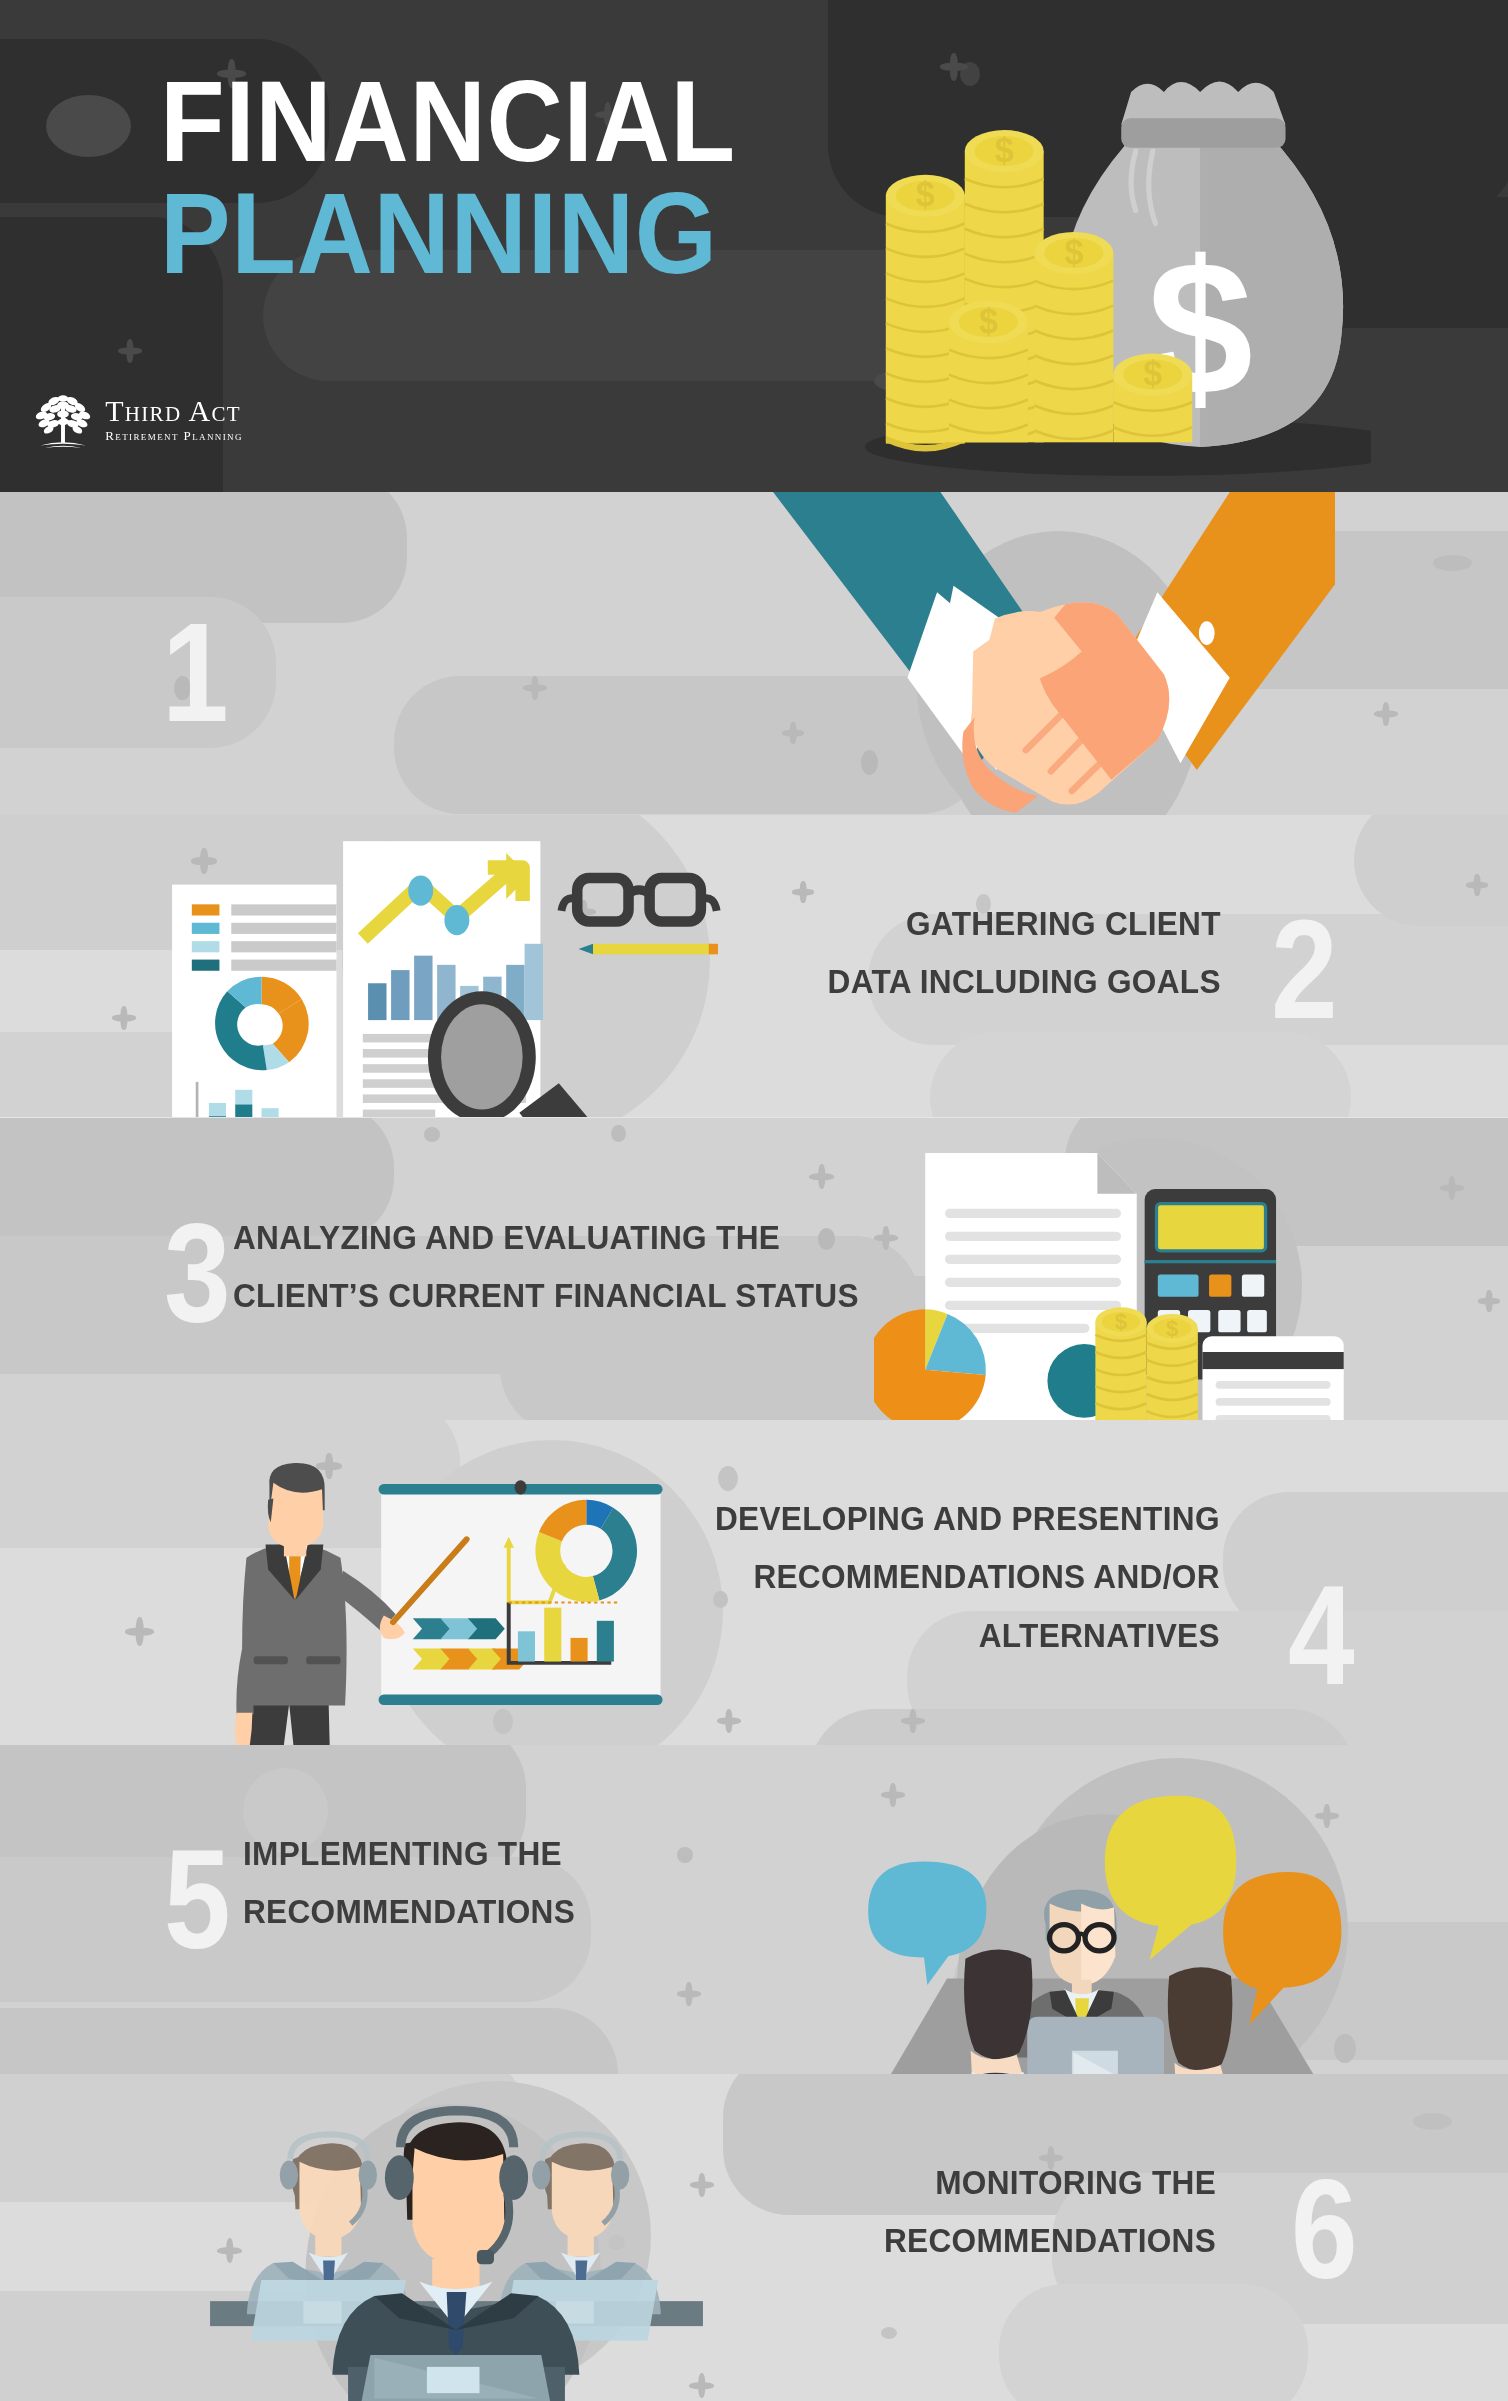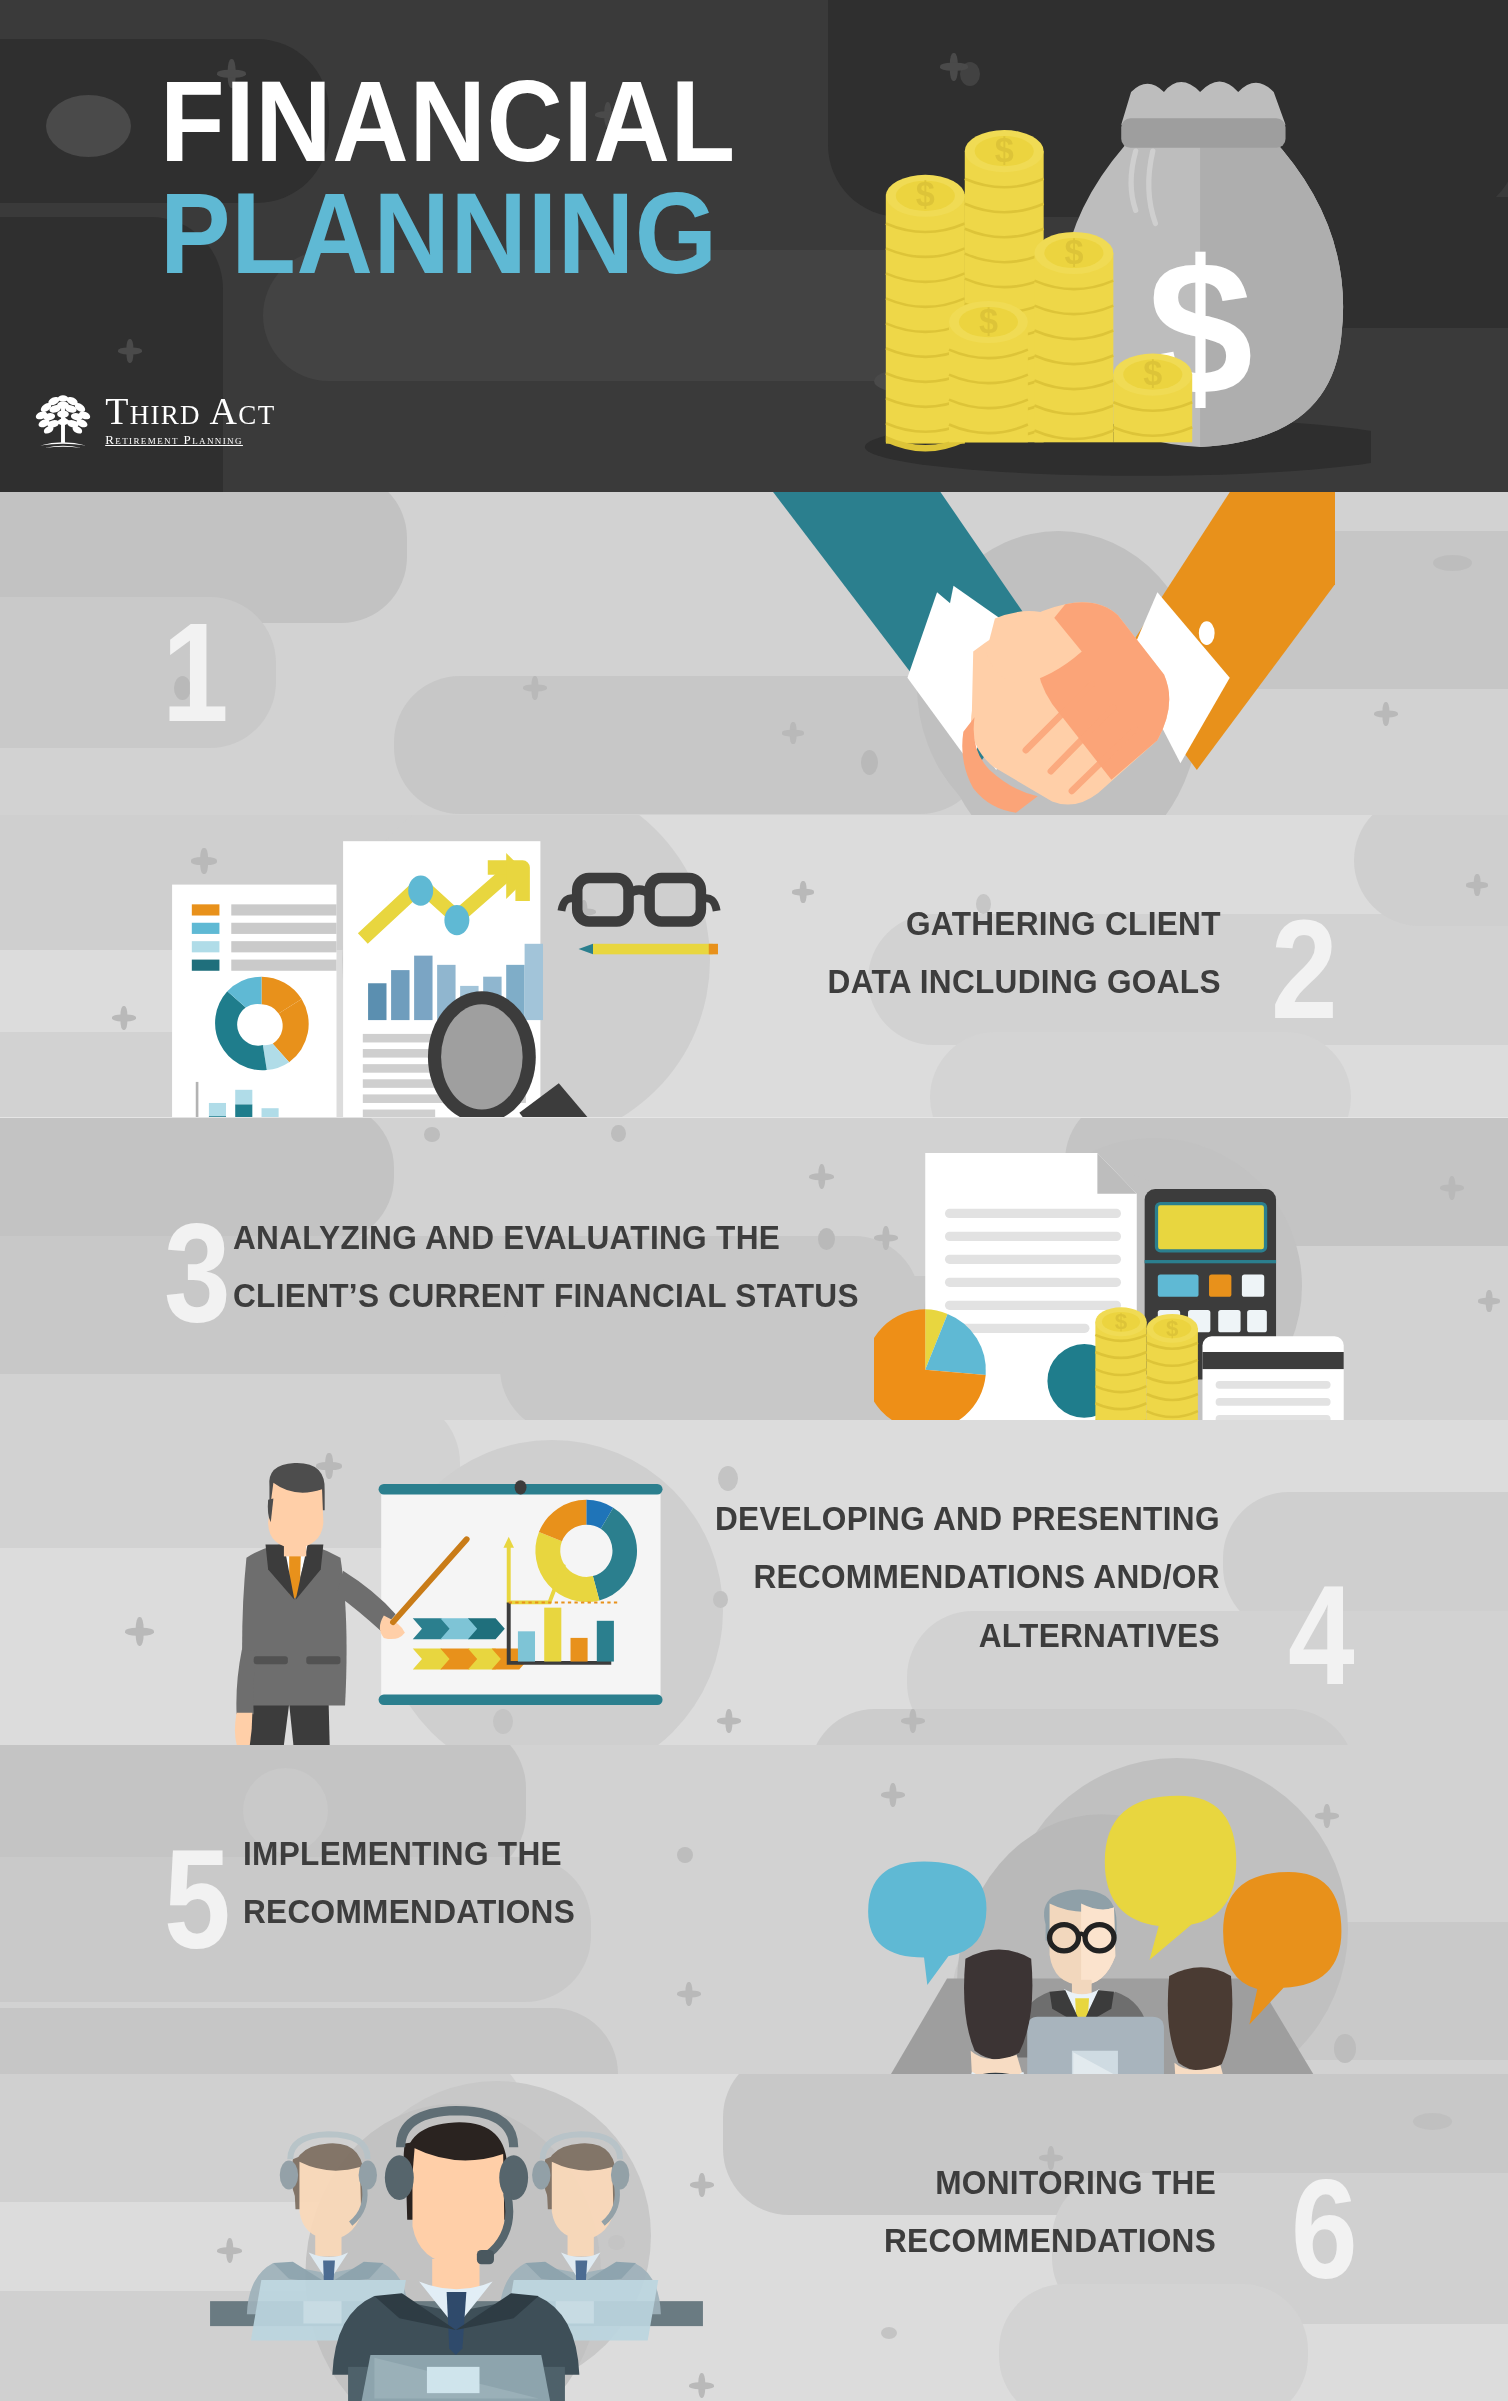--- a/index.html
+++ b/index.html
@@ -38,26 +38,26 @@
   .title-l2 {
     font-family:"Liberation Sans Narrow","Liberation Sans",sans-serif;
     font-size:115px; font-weight:bold; color:#5fb9d4; letter-spacing:0.7px;
     line-height:0.95; margin-top:4px; transform:scaleX(0.92); transform-origin:left center;
   }
 
   .logo { position:absolute; left:30px; top:388px; display:flex; align-items:center; z-index:6; }
   .logo-tree { width:66px; height:62px; }
   .logo-words { margin-left:9.2px; color:#ffffff; }
   .logo-name {
-    font-family:"Liberation Serif", serif; font-size:38px; letter-spacing:1.3px;
+    font-family:"Liberation Serif", serif; font-size:30px; letter-spacing:1.3px;
     line-height:1; font-variant:small-caps;
   }
   .logo-sub {
     font-family:"Liberation Serif", serif; font-size:13px; letter-spacing:1.4px;
-    line-height:1; margin-top:3.3px; font-variant:small-caps;text-decoration:underline;
+    line-height:1; margin-top:3.3px; font-variant:small-caps;
   }
 
   
   .band { position:absolute; left:0; width:1509px; overflow:hidden; }
   .band .bg-blob { position:absolute; border-radius:66px; }
   .band .bg-ell { position:absolute; border-radius:50%; }
   .band .bg-spark { position:absolute; }
   .band .bg-spark::before, .band .bg-spark::after{
     content:""; position:absolute; background:#b9b9b9; border-radius:40%;
   }

